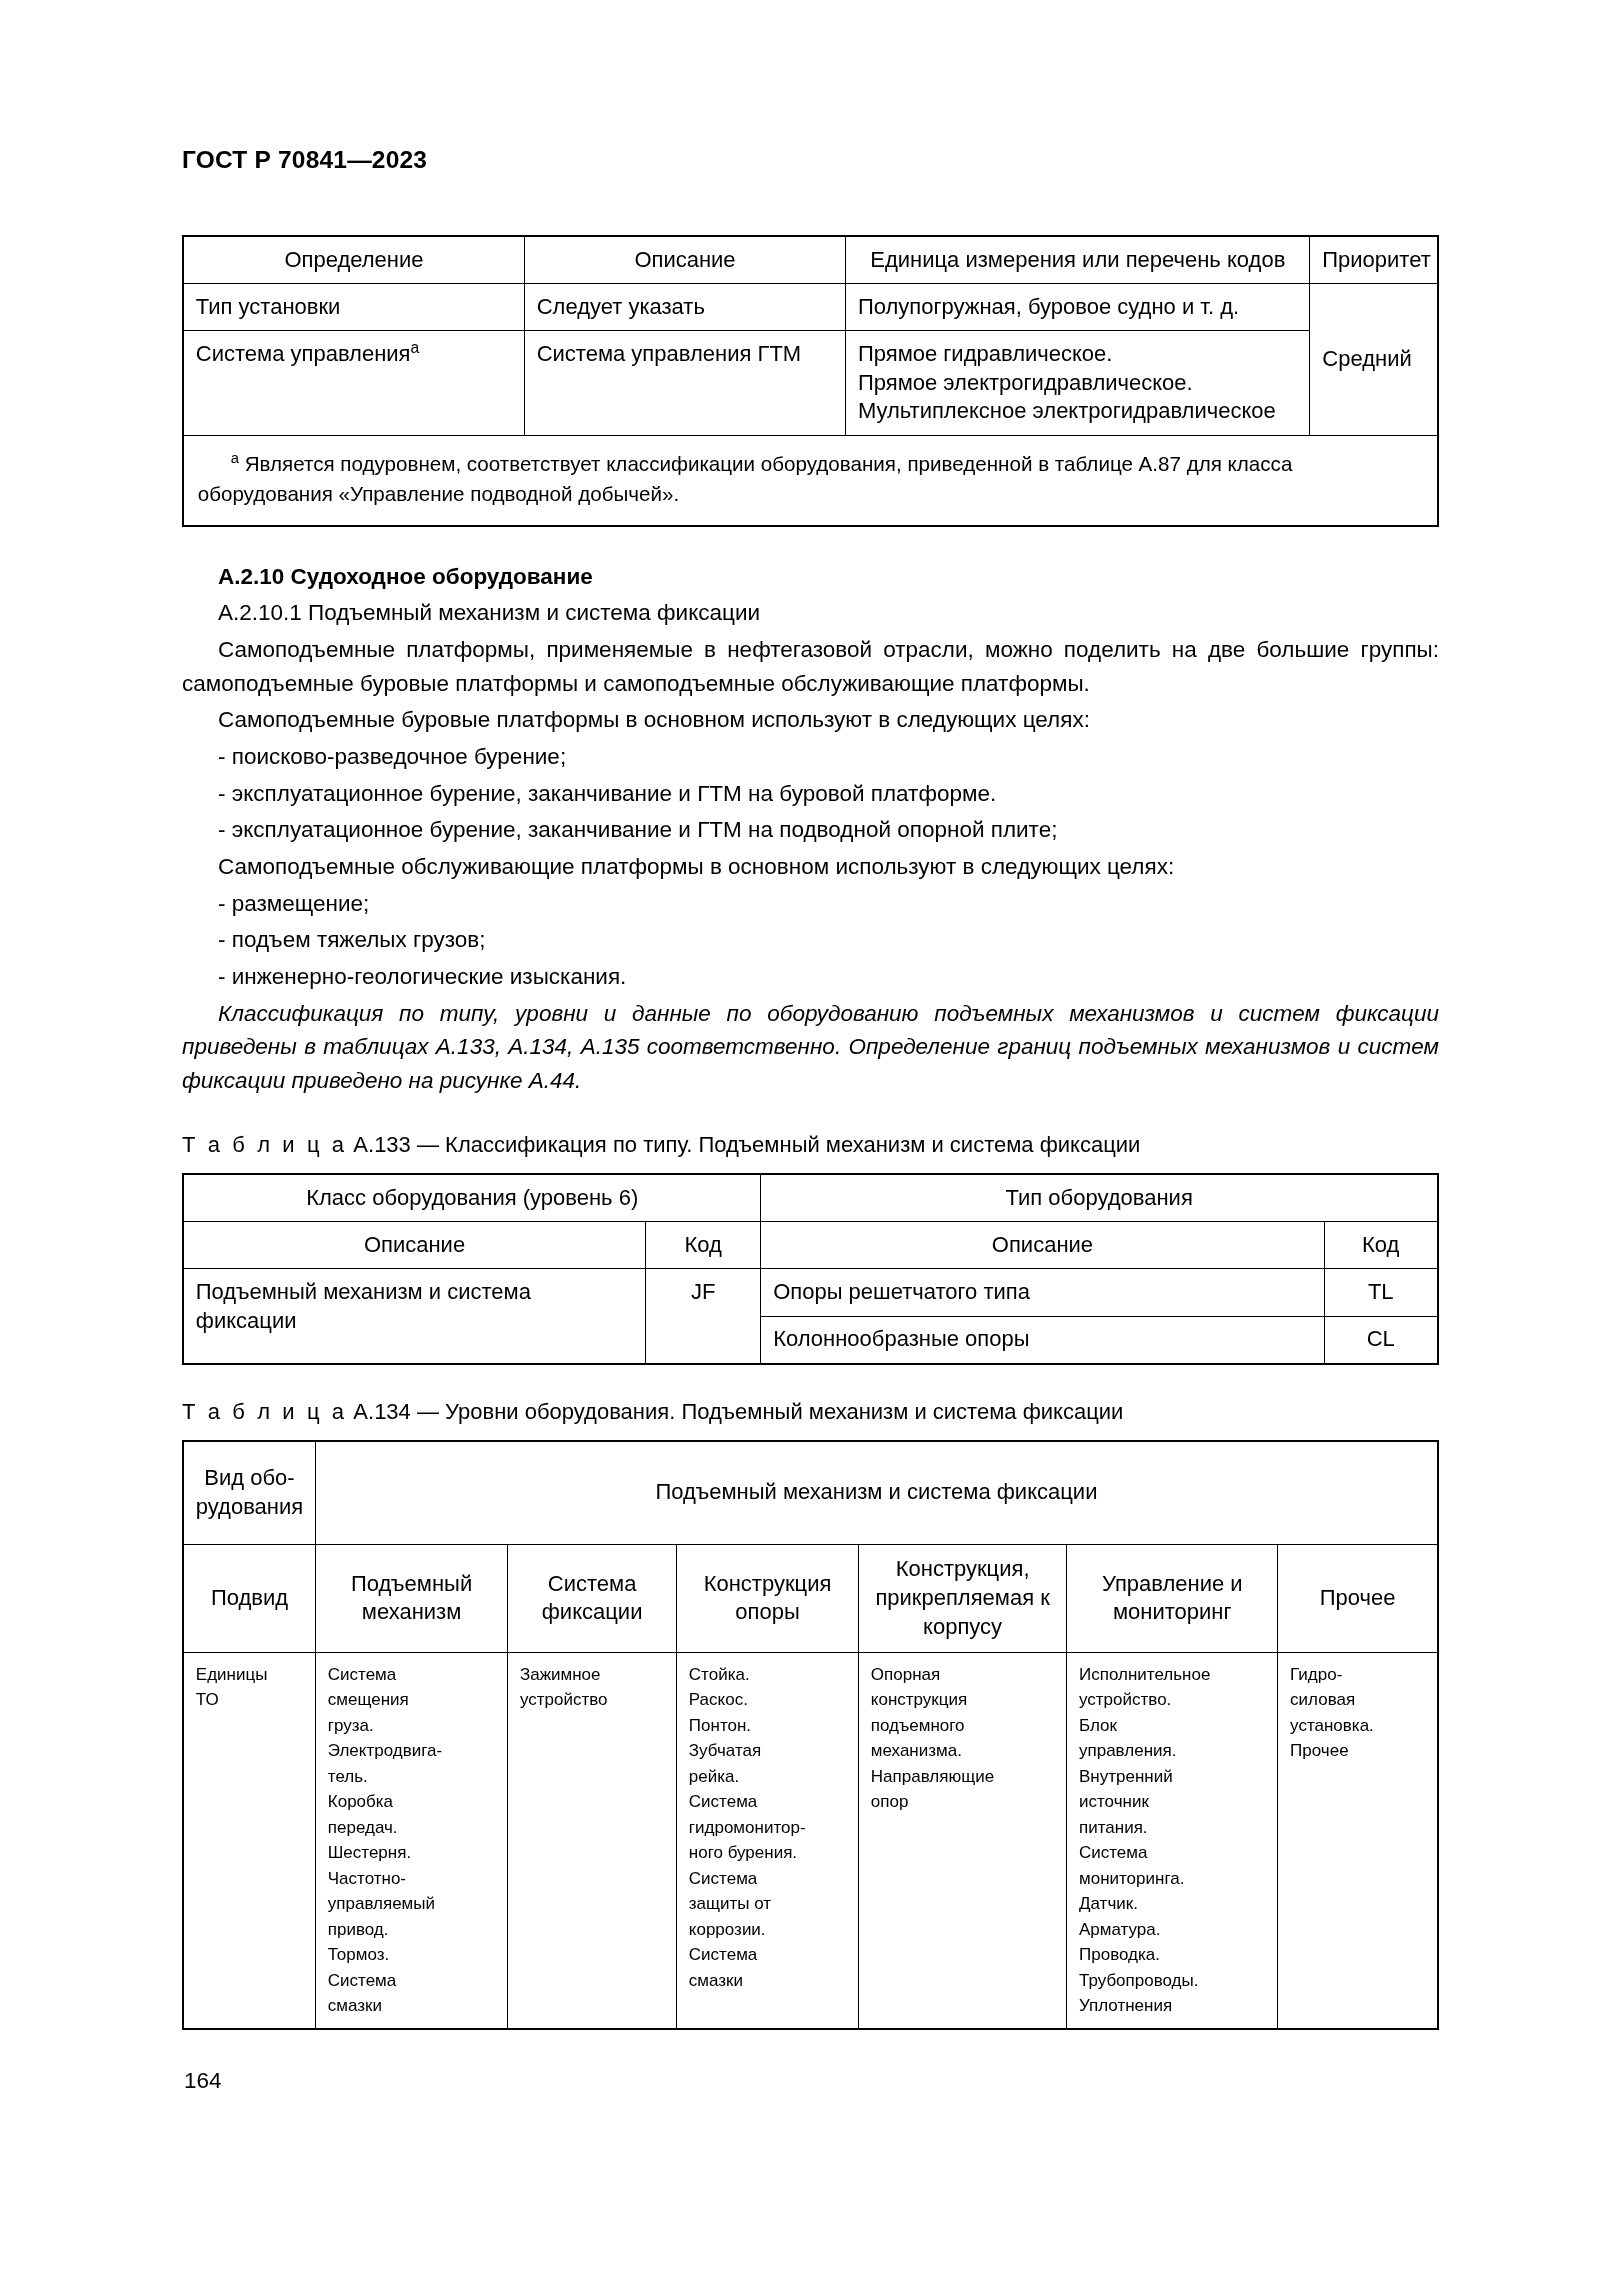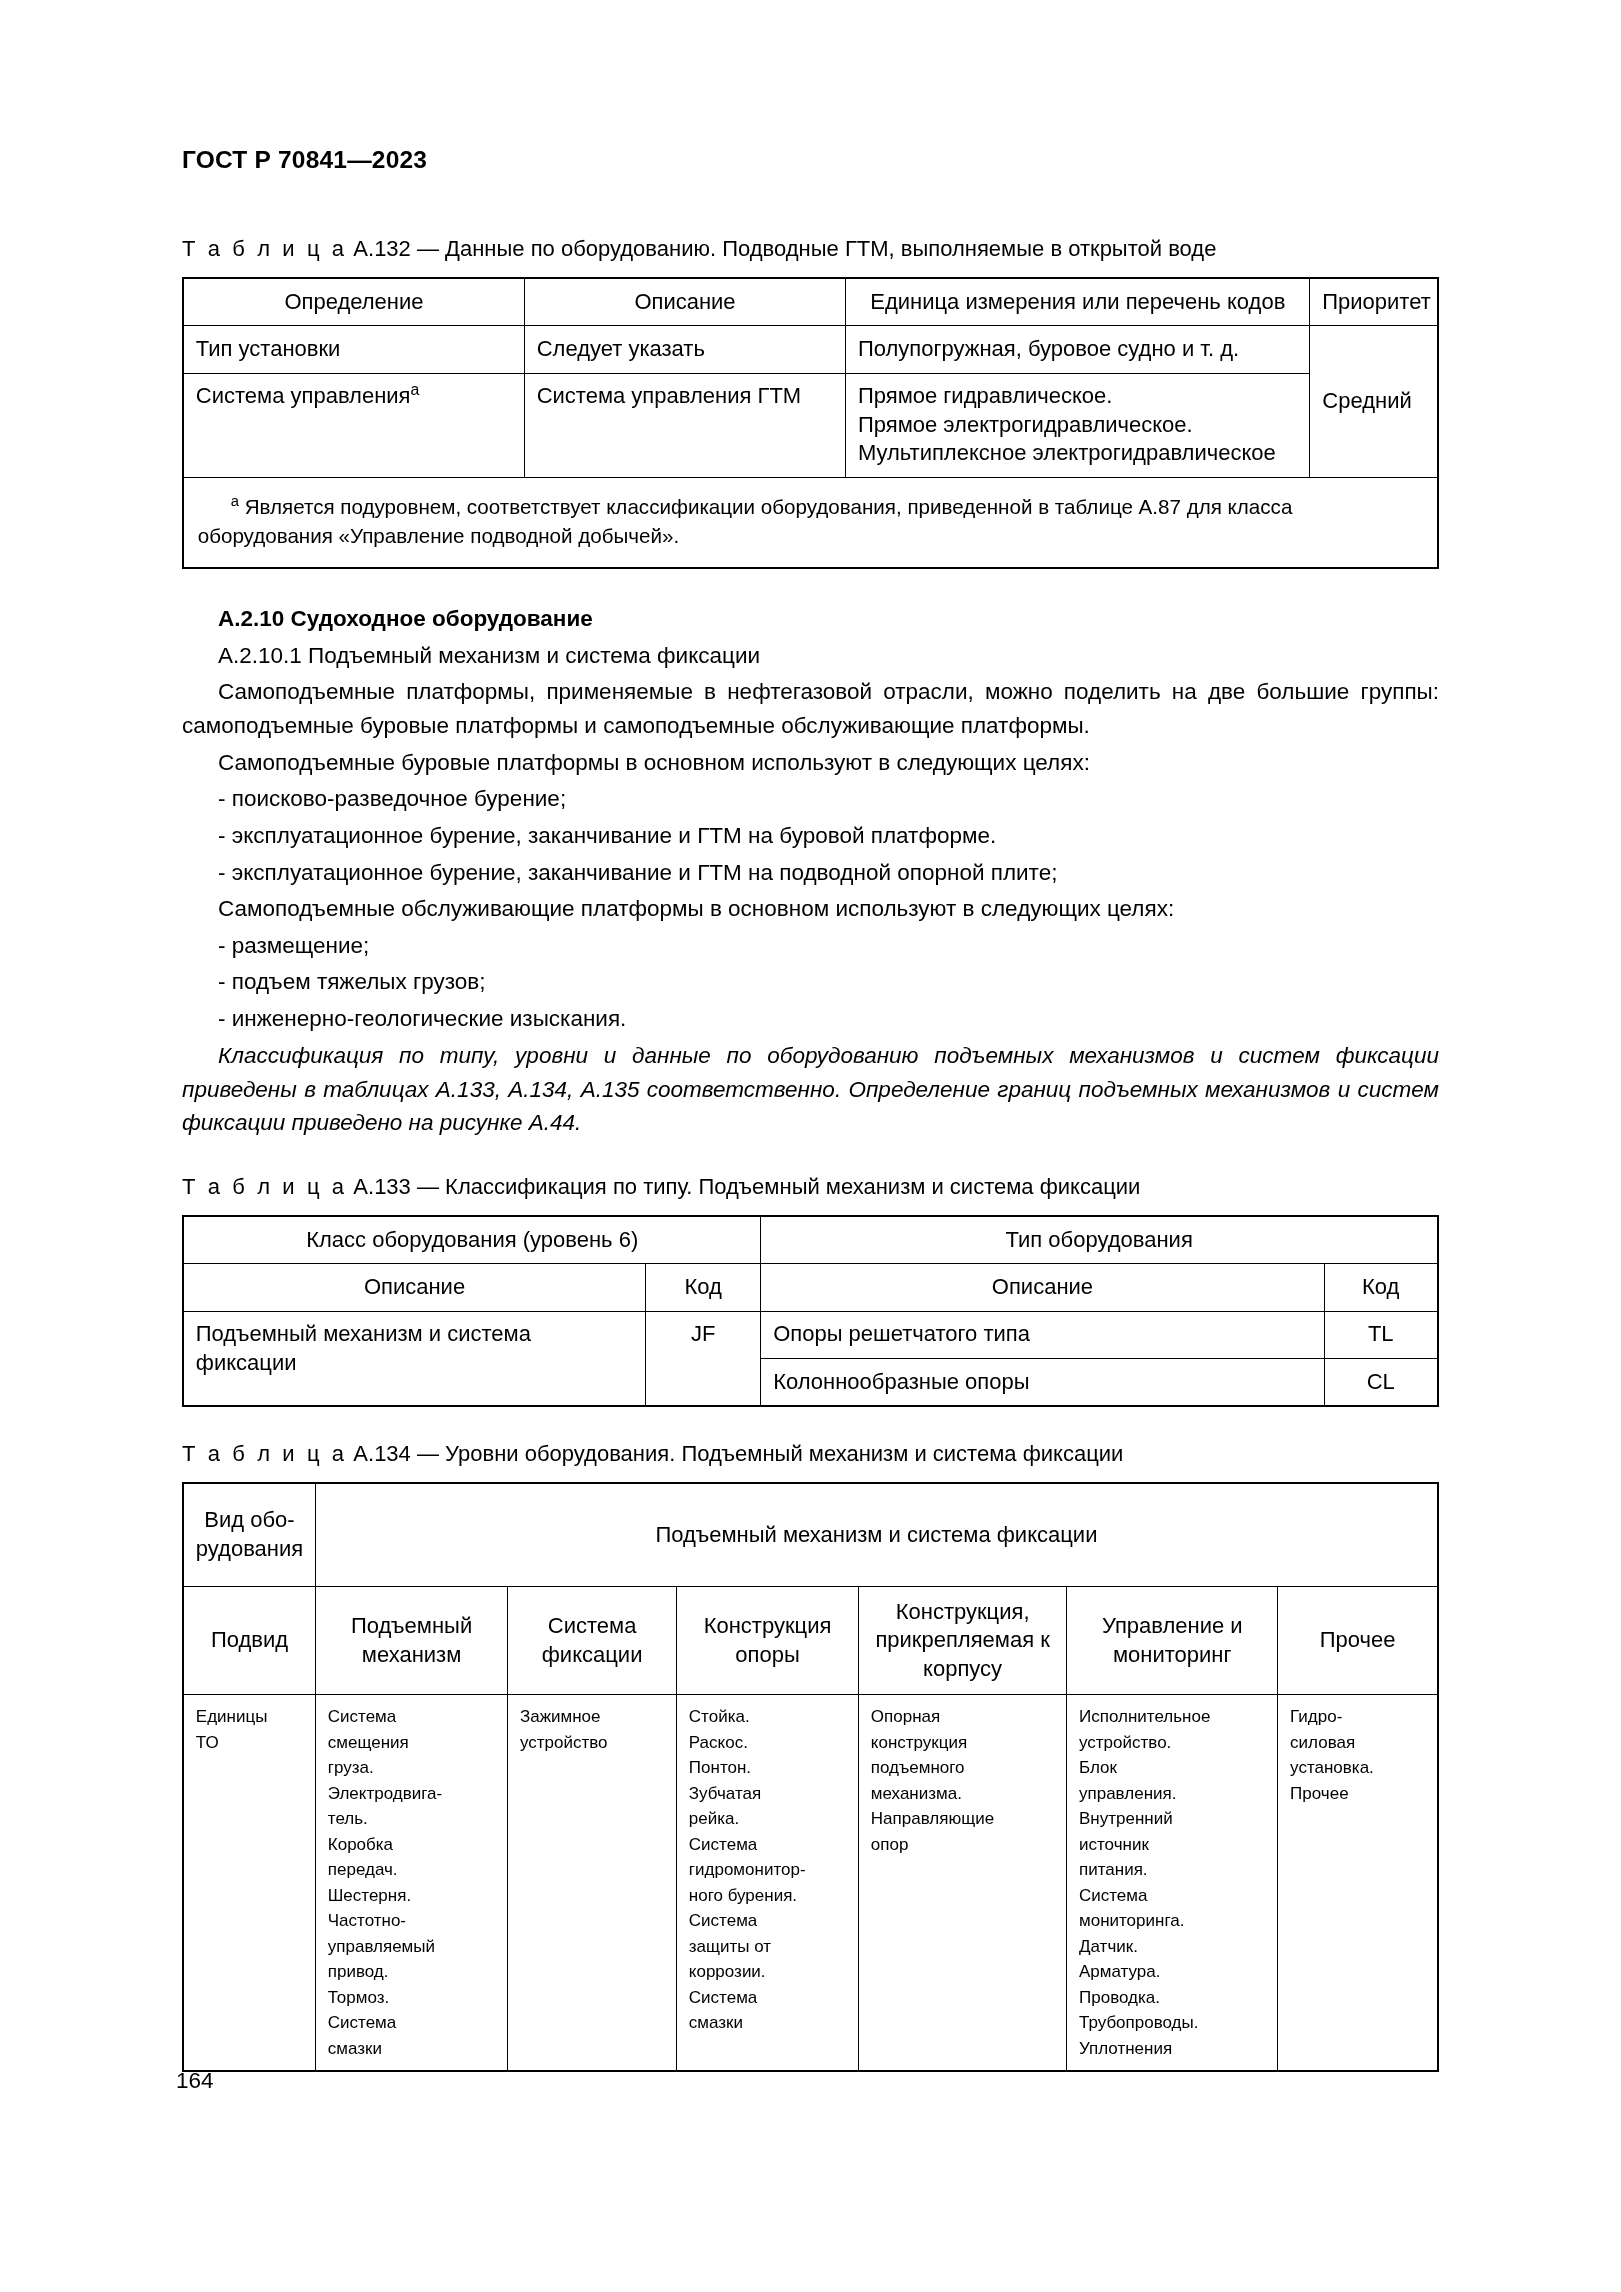--- a/index.html
+++ b/index.html
@@ -121,21 +121,21 @@
   .tbl134 td {
     padding: 7.8px 9.8px;
   }
   .tbl134 .data td {
     line-height: 1.5;
     font-size: 17px;
   }
   .nowrapish { white-space: pre-line; }
   .page-number {
     position: absolute;
-    left: 176px;
+    left: 184px;
     bottom: 118px;
     font-size: 22.5px;
   }
   .t132 .c1 { width: 27.2%; }
   .t132 .c2 { width: 25.6%; }
   .t132 .c3 { width: 37.0%; }
   .t132 .c4 { width: 10.2%; }
   .t133 .d1 { width: 34.5%; }
   .t133 .k1 { width: 8.6%; }
   .t133 .d2 { width: 42.0%; }
@@ -148,24 +148,20 @@
   .t134 .v6 { width: 14.5%; }
   .t134 .v7 { width: 11.0%; }
 </style>
 </head>
 <body>
 
 <div class="page">
 
   <div class="doc-header">ГОСТ Р 70841—2023</div>
 
-  <div class="table-caption">
-    <span class="spaced">Т а б л и ц а</span>
-    <span>А.132 — Данные по оборудованию. Подводные ГТМ, выполняемые в открытой воде</span>
-  </div>
 
   <table class="gost t132 outer-thick">
     <colgroup>
       <col class="c1">
         <col class="c2">
         <col class="c3">
         <col class="c4">
     </colgroup>
     <tbody>
       <tr class="hdr-row">

